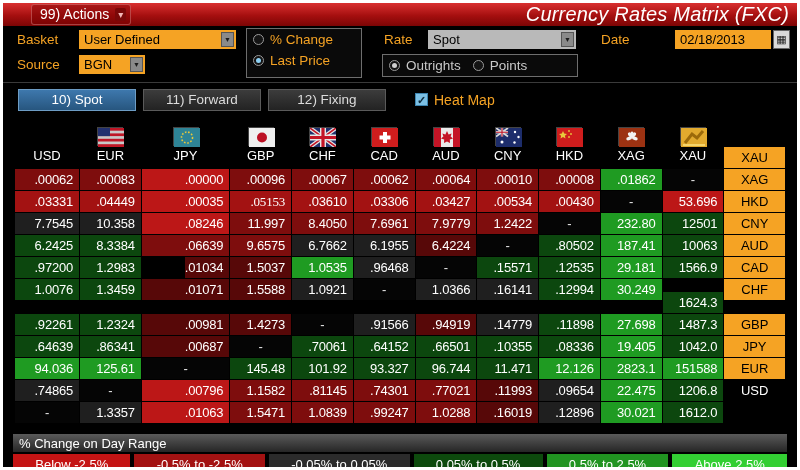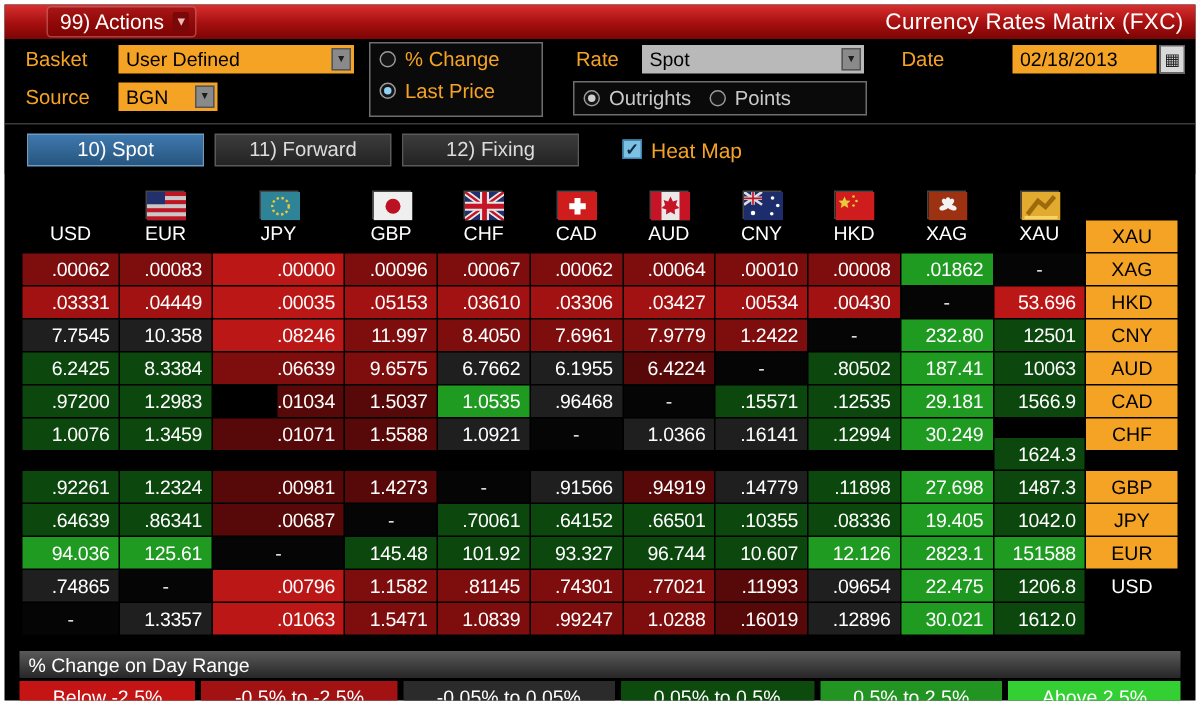--- a/index.html
+++ b/index.html
@@ -16,21 +16,21 @@
   }
   .actions-btn{
     margin-left:28px;display:flex;align-items:center;gap:6px;
     background:rgba(120,0,0,.45);border:1px solid rgba(255,180,180,.35);
     border-radius:3px;padding:1px 4px 2px 8px;cursor:default;
   }
   .actions-btn .caret{
     display:inline-block;background:#7a0808;border-radius:2px;
     padding:0 3px;font-size:10px;color:#f3b8b8;line-height:13px;
   }
-  .titlebar .title{margin-left:auto;padding-right:8px;font-size:15px;letter-spacing:.2px;}
+  .titlebar .title{margin-left:auto;padding-right:8px;font-size:20px;letter-spacing:.2px;font-style:italic;}
   
   .controls{position:relative;height:57px;border-bottom:1px solid #3a3a3a;background:#000;}
   .lbl{position:absolute;color:#f5a324;font-size:13.5px;}
   .field{
     position:absolute;height:19px;background:#f5a324;color:#000;
     font-size:13px;display:flex;align-items:center;padding-left:5px;
   }
   .field .txt{flex:1;white-space:nowrap;overflow:hidden;}
   .field.gray{background:#b9b9b9;}
   .drop{
@@ -284,21 +284,21 @@
       <div class="cell" style="background: rgb(126, 13, 13);">.00062</div>
       <div class="cell" style="background: rgb(126, 13, 13);">.00064</div>
       <div class="cell" style="background: rgb(126, 13, 13);">.00010</div>
       <div class="cell" style="background: rgb(126, 13, 13);">.00008</div>
       <div class="cell" style="background: rgb(31, 155, 34);">.01862</div>
       <div class="cell dash" style="background: rgb(5, 5, 5);">-</div>
       <div class="rowlabel">XAG</div>
       <div class="cell" style="background: rgb(163, 18, 18);">.03331</div>
       <div class="cell" style="background: rgb(163, 18, 18);">.04449</div>
       <div class="cell" style="background: rgb(188, 23, 23);">.00035</div>
-      <div class="cell" style="background: rgb(163, 18, 18);">.05153</div>
+      <div class="cell" style="background: rgb(163, 18, 18); font-family: Liberation Serif, serif;">.05153</div>
       <div class="cell" style="background: rgb(163, 18, 18);">.03610</div>
       <div class="cell" style="background: rgb(163, 18, 18);">.03306</div>
       <div class="cell" style="background: rgb(163, 18, 18);">.03427</div>
       <div class="cell" style="background: rgb(163, 18, 18);">.00534</div>
       <div class="cell" style="background: rgb(163, 18, 18);">.00430</div>
       <div class="cell dash" style="background: rgb(5, 5, 5);">-</div>
       <div class="cell" style="background: rgb(188, 23, 23);">53.696</div>
       <div class="rowlabel">HKD</div>
       <div class="cell" style="background: rgb(31, 31, 31);">7.7545</div>
       <div class="cell" style="background: rgb(31, 31, 31);">10.358</div>
@@ -372,21 +372,21 @@
       <div class="cell" style="background: rgb(31, 155, 34);">19.405</div>
       <div class="cell" style="background: rgb(12, 71, 14);">1042.0</div>
       <div class="rowlabel">JPY</div>
       <div class="cell" style="background: rgb(31, 155, 34);">94.036</div>
       <div class="cell" style="background: rgb(31, 155, 34);">125.61</div>
       <div class="cell dash" style="background: rgb(5, 5, 5);">-</div>
       <div class="cell" style="background: rgb(12, 71, 14);">145.48</div>
       <div class="cell" style="background: rgb(12, 71, 14);">101.92</div>
       <div class="cell" style="background: rgb(12, 71, 14);">93.327</div>
       <div class="cell" style="background: rgb(12, 71, 14);">96.744</div>
-      <div class="cell" style="background: rgb(12, 71, 14);">10.607</div>
+      <div class="cell" style="background: rgb(12, 71, 14);">11.471</div>
       <div class="cell" style="background: rgb(31, 155, 34); text-align: right;">12.126</div>
       <div class="cell" style="background: rgb(31, 155, 34);">2823.1</div>
       <div class="cell" style="background: rgb(31, 155, 34);">151588</div>
       <div class="rowlabel">EUR</div>
       <div class="cell" style="background: rgb(31, 31, 31);">.74865</div>
       <div class="cell dash" style="background: rgb(5, 5, 5);">-</div>
       <div class="cell" style="background: rgb(188, 23, 23);">.00796</div>
       <div class="cell" style="background: rgb(126, 13, 13);">1.1582</div>
       <div class="cell" style="background: rgb(126, 13, 13);">.81145</div>
       <div class="cell" style="background: rgb(126, 13, 13);">.74301</div>

